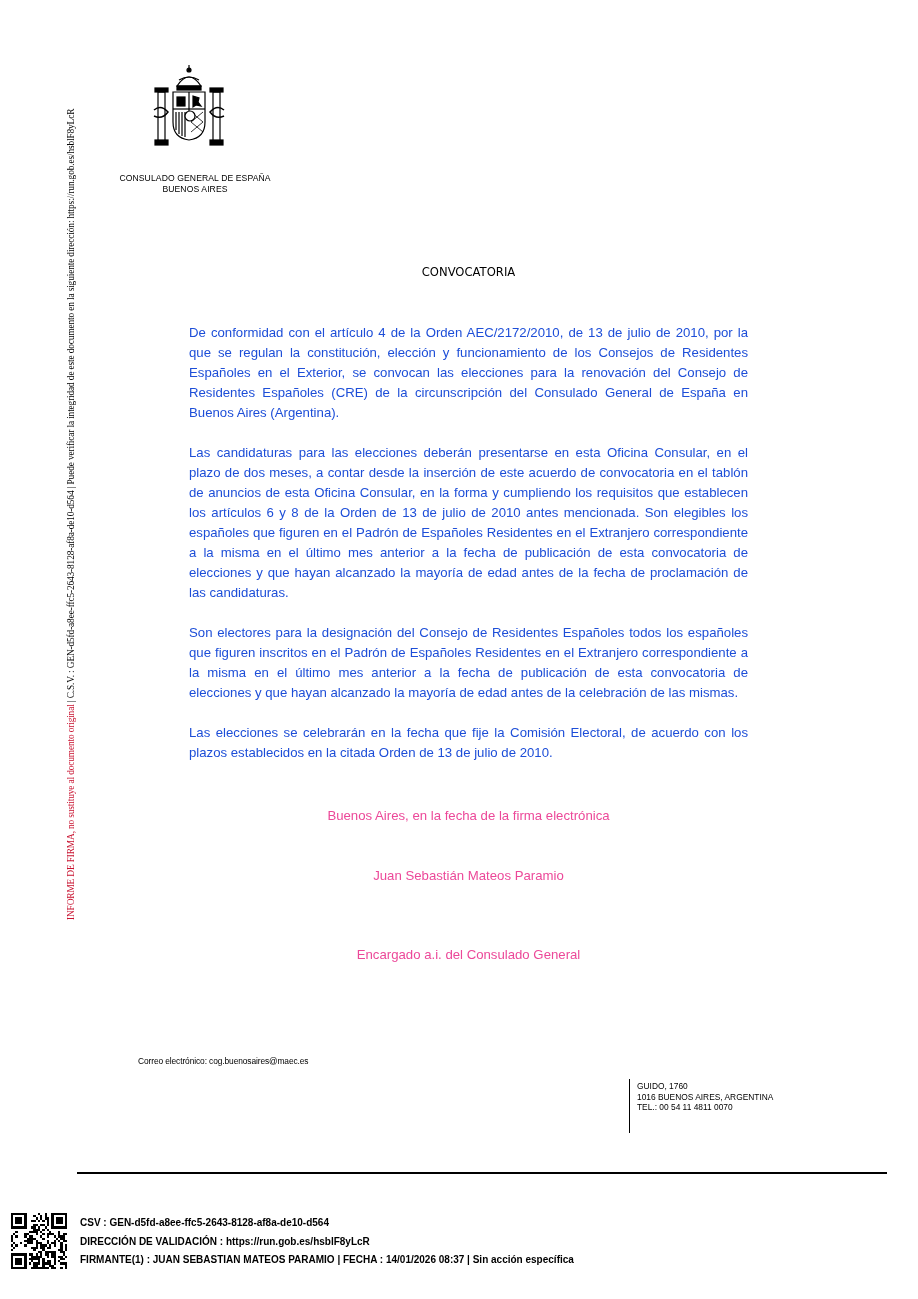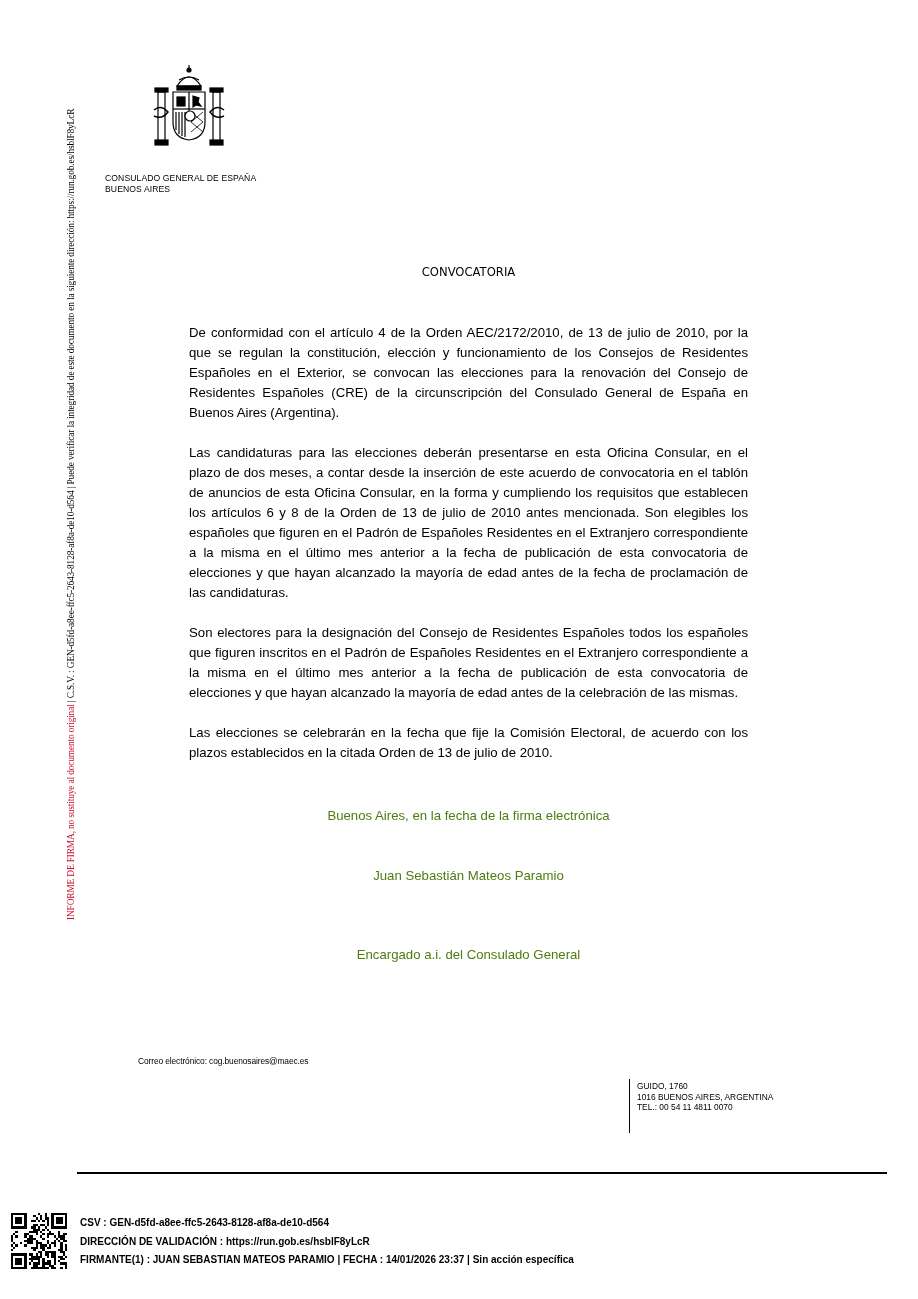--- a/index.html
+++ b/index.html
@@ -9,31 +9,31 @@
   .side-stamp {
     position: absolute; left: 66px; top: 920px;
     transform-origin: 0 0; transform: rotate(-90deg);
     white-space: nowrap;
     font-family: "Liberation Serif", serif; font-size: 9.4px; letter-spacing: -0.15px;
   }
   .side-stamp .red { color: #c8102e; }
 
   
   .coat { position: absolute; left: 150px; top: 64px; width: 78px; height: 84px; }
-  .org { position: absolute; left: 105px; top: 173px; width: 180px; text-align: left;
+  .org { position: absolute; left: 105px; top: 173px; width: 180px; text-align: center;
          font-family: "Liberation Sans", sans-serif; font-size: 8.6px; line-height: 11px; letter-spacing: 0.1px; }
 
   .title { position: absolute; left: 189px; width: 559px; top: 265px; text-align: center;
            font-family: "DejaVu Sans", sans-serif; font-weight: normal; font-size: 11.6px; }
 
   .body-text { position: absolute; left: 189px; width: 559px; top: 323px;
-               font-family: "Liberation Sans", sans-serif; font-size: 13.2px; line-height: 20px; color: #000000; }
+               font-family: "Liberation Sans", sans-serif; font-size: 13.2px; line-height: 20px; color: #1d4ed8; }
   .body-text p { margin: 0 0 20px 0; text-align: justify; text-align-last: left; }
   .center-line { position: absolute; left: 189px; width: 559px; text-align: center;
-                 font-family: "Liberation Sans", sans-serif; font-size: 13.2px; line-height: 20px; color: #4d7c0f; }
+                 font-family: "Liberation Sans", sans-serif; font-size: 13.2px; line-height: 20px; color: #ec4899; }
 
   
   .email { position: absolute; left: 138px; top: 1056px;
            font-family: "Liberation Sans", sans-serif; font-size: 8.4px; letter-spacing: -0.1px; }
   .addr-rule { position: absolute; left: 629px; top: 1079px; width: 1px; height: 54px; background: #000; }
   .addr { position: absolute; left: 637px; top: 1081px;
           font-family: "Liberation Sans", sans-serif; font-size: 8.4px; line-height: 10.5px; }
 
   .sig-rule { position: absolute; left: 77px; top: 1172px; width: 810px; height: 2px; background: #000; }
   .sig-lines { position: absolute; left: 80px; top: 1214px;
@@ -109,21 +109,21 @@
 <div class="addr">
   <div>GUIDO, 1760</div>
   <div>1016 BUENOS AIRES, ARGENTINA</div>
   <div>TEL.: 00 54 11 4811 0070</div>
 </div>
 
 <div class="sig-rule"></div>
 <div class="sig-lines">
   <div>CSV : GEN-d5fd-a8ee-ffc5-2643-8128-af8a-de10-d564</div>
   <div>DIRECCIÓN DE VALIDACIÓN : https://run.gob.es/hsblF8yLcR</div>
-  <div>FIRMANTE(1) : JUAN SEBASTIAN MATEOS PARAMIO | FECHA : 14/01/2026 23:37 | Sin acción específica</div>
+  <div>FIRMANTE(1) : JUAN SEBASTIAN MATEOS PARAMIO | FECHA : 14/01/2026 08:37 | Sin acción específica</div>
 </div>
 
 <svg class="qr" id="qr" viewBox="0 0 25 25" shape-rendering="crispEdges">
     <rect x="0" y="0" width="1" height="1" fill="#000"></rect>
     <rect x="1" y="0" width="1" height="1" fill="#000"></rect>
     <rect x="2" y="0" width="1" height="1" fill="#000"></rect>
     <rect x="3" y="0" width="1" height="1" fill="#000"></rect>
     <rect x="4" y="0" width="1" height="1" fill="#000"></rect>
     <rect x="5" y="0" width="1" height="1" fill="#000"></rect>
     <rect x="6" y="0" width="1" height="1" fill="#000"></rect>

